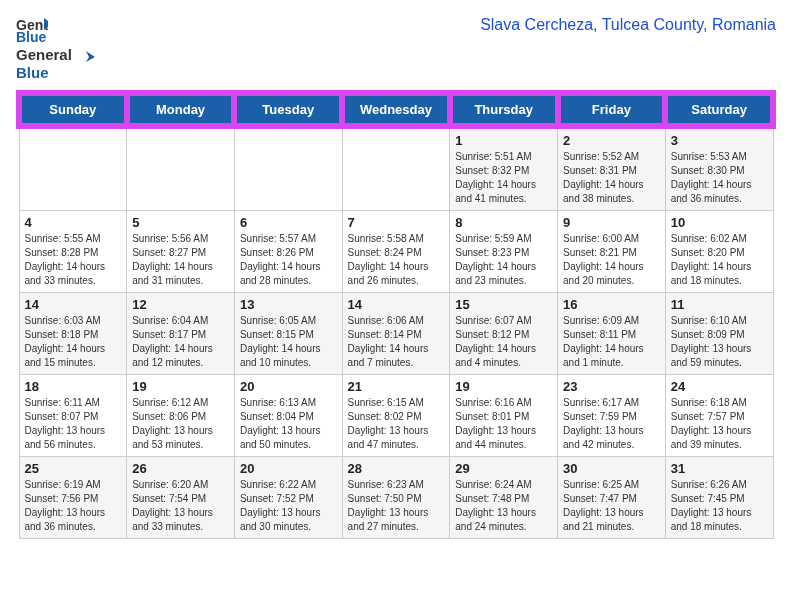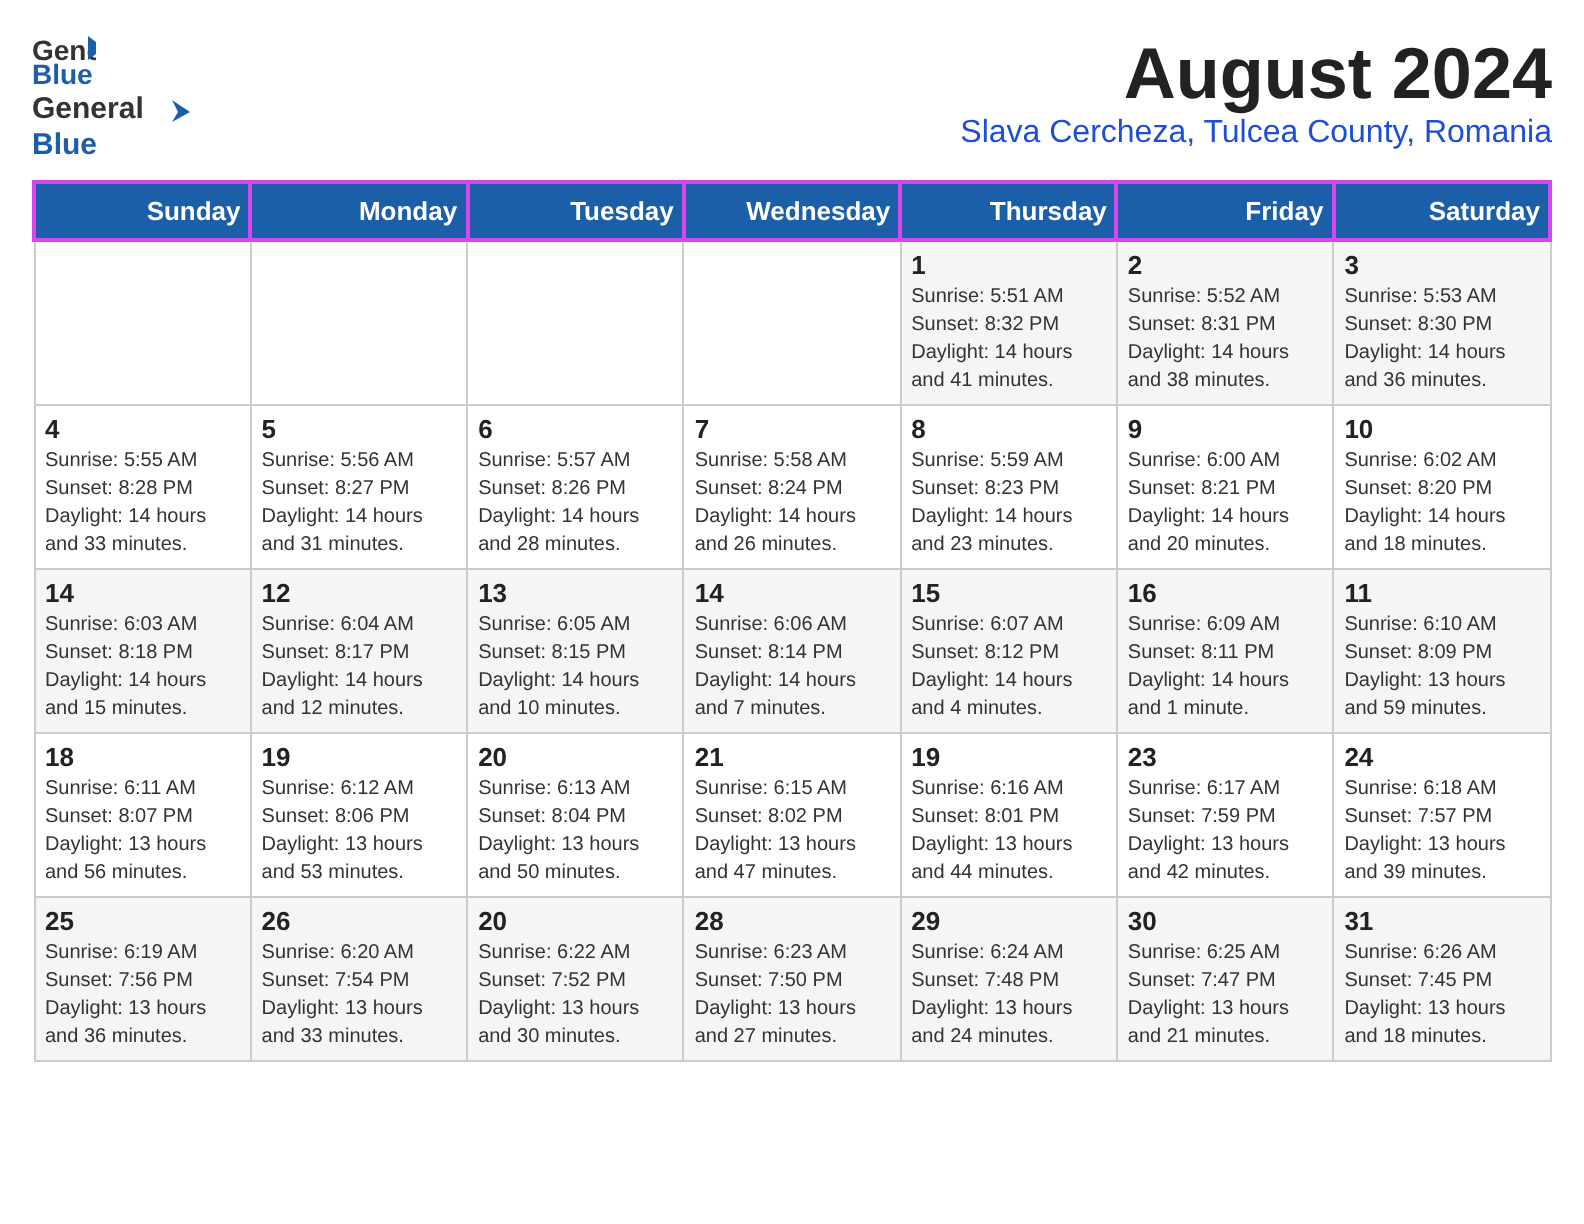--- a/index.html
+++ b/index.html
@@ -43,22 +43,22 @@
       width: 100%;
       border-collapse: collapse;
       border: 1px solid #ccc;
     }
     .calendar thead th {
       background: #1a5fa8;
       color: #fff;
       font-size: 13px;
       font-weight: bold;
       padding: 6px 4px;
-      text-align: right;
-      border: 2px solid #d946ef;
+      text-align: center;
+      border: 6px solid #d946ef;
     }
     .calendar tbody td {
       vertical-align: top;
       border: 1px solid #ccc;
       padding: 4px 5px;
       font-size: 10.5px;
       color: #333;
       width: calc(100% / 7);
       min-height: 80px;
       background: #fff;
@@ -101,21 +101,20 @@
       <span style="font-size:15px;font-weight:bold;color:#333;">General</span>
       <svg width="18" height="14" viewBox="0 0 18 14" style="vertical-align:middle;margin:0 1px;">
         <polygon points="9,2 18,8 9,13 12,8" fill="#1a5fa8"></polygon>
       </svg>
     </div>
     <div>
       <span style="font-size:15px;font-weight:bold;color:#1a5fa8;">Blue</span>
     </div>
   </div>
   <div class="title-block">
-    <h1>August 2024</h1>
     <h2>Slava Cercheza, Tulcea County, Romania</h2>
   </div>
 </div>
 
 <table class="calendar">
   <thead>
     <tr>
     <th>Sunday</th>
         <th>Monday</th>
         <th>Tuesday</th>

